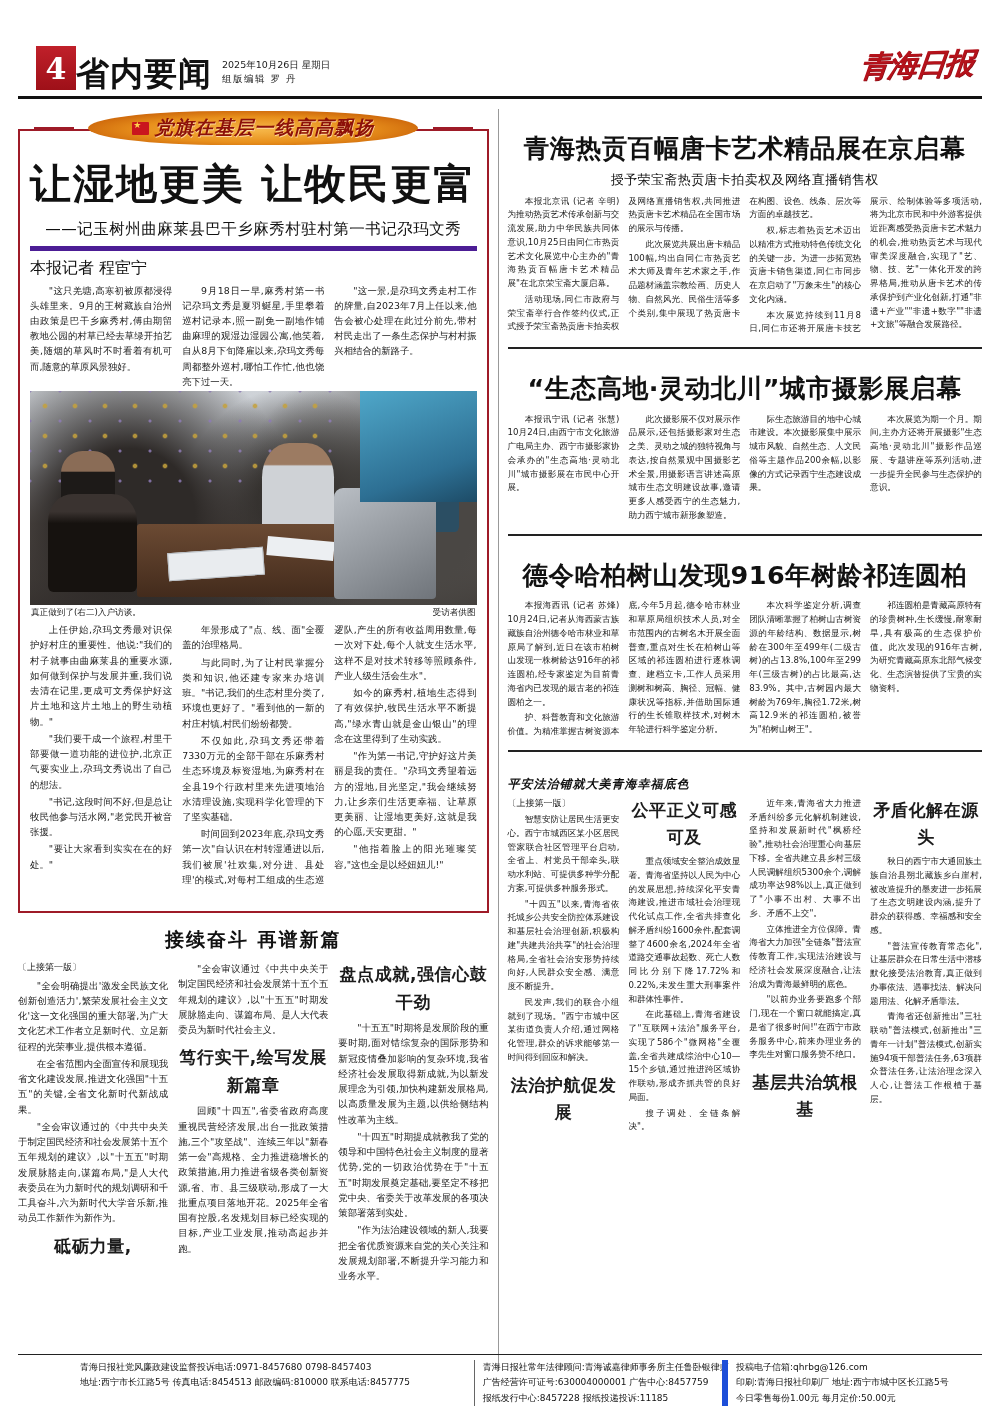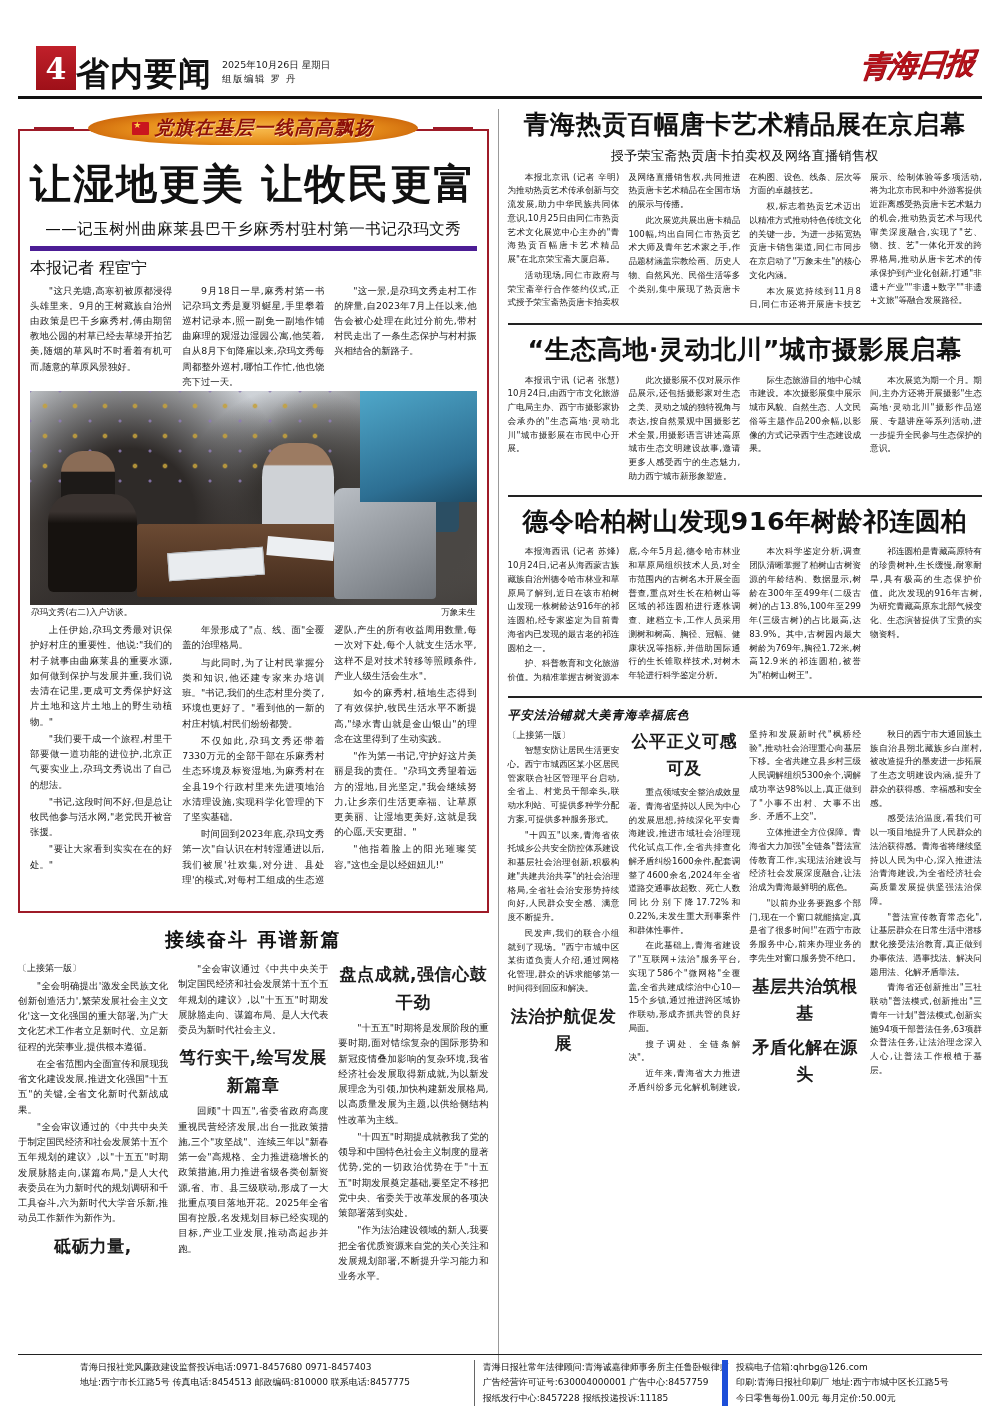--- a/index.html
+++ b/index.html
@@ -244,40 +244,40 @@
     margin: 7px 0 4px 0;
     font-style: italic;
   }
   .subhead {
     text-align: center;
     font-size: 17px;
     font-weight: bold;
     margin: 7px 0 4px 0;
     letter-spacing: 0.6px;
   }
-  .cont-from { font-size: 9px; margin-bottom: 2px; }
+  .cont-from { font-size: 9px; margin-bottom: 2px; font-family: Liberation Mono, monospace; }
 
   
   .r-headline {
     text-align: center;
     font-size: 25.5px;
     font-weight: bold;
     letter-spacing: 0.5px;
     line-height: 1.2;
     font-family: "DejaVu Sans", sans-serif;
   }
   .r-sub {
     text-align: center;
     font-size: 13px;
     margin: 7px 0 6px 0;
     letter-spacing: 0.4px;
   }
   .hr-thick { height: 2px; background: #222; margin: 11px 0 9px 0; }
 
-  .art-block { margin-bottom: 4px; }
+  .art-block { margin-bottom: 4px; margin-top: 24px; }
 
   
   .footer {
     position: absolute;
     left: 18px; right: 18px; bottom: 8px;
   }
   .footer-rule { height: 1px; background: #222; margin-bottom: 5px; }
   .footer-inner {
     display: flex;
     font-size: 9px;
@@ -332,22 +332,22 @@
             <div class="p2"></div>
             <div class="p3"></div>
             <div class="p4"></div>
             <div class="table"></div>
             <div class="doc"></div>
             <div class="doc2"></div>
             <div class="bag"></div>
             <div class="p1"></div>
           </div>
           <div class="photo-cap">
-            <span>尕玛文秀(右二)入户访谈。</span>
-            <span>万象未生</span>
+            <span>真正做到了(右二)入户访谈。</span>
+            <span>受访者供图</span>
           </div>
         </div>
 
         <div class="cols3 body-txt">
           <p>上任伊始,尕玛文秀最对识保护好村庄的重要性。他说:"我们的村子就事由曲麻莱县的重要水源,如何做到保护与发展并重,我们说去清在记里,更成可文秀保护好这片土地和这片土地上的野生动植物。"</p>
           <p>"我们要干成一个旅程,村里干部要做一道功能的进位护,北京正气要实业上,尕玛文秀说出了自己的想法。</p>
           <p>"书记,这段时间不好,但是总让牧民他参与活水网,"老党民开被音张援。</p>
           <p>"要让大家看到实实在在的好处。"</p>
           <p>年景形成了"点、线、面"全覆盖的治理格局。</p>
           <p>与此同时,为了让村民掌握分类和知识,他还建专家来办培训班。"书记,我们的生态村里分类了,环境也更好了。"看到他的一新的村庄村镇,村民们纷纷都赞。</p>
@@ -429,33 +429,32 @@
           <div class="subhead">公平正义可感可及</div>
           <p>重点领域安全整治成效显著。青海省坚持以人民为中心的发展思想,持续深化平安青海建设,推进市域社会治理现代化试点工作,全省共排查化解矛盾纠纷1600余件,配套调整了4600余名,2024年全省道路交通事故起数、死亡人数同比分别下降17.72%和0.22%,未发生重大刑事案件和群体性事件。</p>
           <p>在此基础上,青海省建设了"互联网+法治"服务平台,实现了586个"微网格"全覆盖,全省共建成综治中心10—15个乡镇,通过推进跨区域协作联动,形成齐抓共管的良好局面。</p>
           <p>搜子调处、全链条解决"。</p>
           <p>近年来,青海省大力推进矛盾纠纷多元化解机制建设,坚持和发展新时代"枫桥经验",推动社会治理重心向基层下移。全省共建立县乡村三级人民调解组织5300余个,调解成功率达98%以上,真正做到了"小事不出村、大事不出乡、矛盾不上交"。</p>
           <p>立体推进全方位保障。青海省大力加强"全链条"普法宣传教育工作,实现法治建设与经济社会发展深度融合,让法治成为青海最鲜明的底色。</p>
           <p>"以前办业务要跑多个部门,现在一个窗口就能搞定,真是省了很多时间!"在西宁市政务服务中心,前来办理业务的李先生对窗口服务赞不绝口。</p>
           <div class="subhead">基层共治筑根基</div>
           <div class="subhead">矛盾化解在源头</div>
           <p>秋日的西宁市大通回族土族自治县朔北藏族乡白崖村,被改造提升的墨麦进一步拓展了生态文明建设内涵,提升了群众的获得感、幸福感和安全感。</p>
-          <p>感受法治温度,看我们可以一项目地提升了人民群众的法治获得感。青海省将继续坚持以人民为中心,深入推进法治青海建设,为全省经济社会高质量发展提供坚强法治保障。</p>
           <p>"普法宣传教育常态化",让基层群众在日常生活中潜移默化接受法治教育,真正做到办事依法、遇事找法、解决问题用法、化解矛盾靠法。</p>
           <p>青海省还创新推出"三社联动"普法模式,创新推出"三青年一计划"普法模式,创新实施94项干部普法任务,63项群众普法任务,让法治理念深入人心,让普法工作根植于基层。</p>
         </div>
       </div>
     </div>
   </div>
 
   <div class="footer">
     <div class="footer-rule"></div>
     <div class="footer-inner">
       <div class="f-col c1">
-        <div class="f-row">青海日报社党风廉政建设监督投诉电话:0971-8457680  0971-8457403</div>
+        <div class="f-row">青海日报社党风廉政建设监督投诉电话:0971-8457680  0798-8457403</div>
         <div class="f-row">地址:西宁市长江路5号   传真电话:8454513   邮政编码:810000    联系电话:8457775</div>
       </div>
       <div class="f-col c2">
         <div class="f-row">青海日报社常年法律顾问:青海诚嘉律师事务所主任鲁卧银律师</div>
         <div class="f-row">广告经营许可证号:630004000001   广告中心:8457759</div>
         <div class="f-row">报纸发行中心:8457228              报纸投递投诉:11185</div>
       </div>
       <div class="f-col c3">
         <div class="f-row">投稿电子信箱:qhrbg@126.com</div>
         <div class="f-row">印刷:青海日报社印刷厂    地址:西宁市城中区长江路5号</div>

